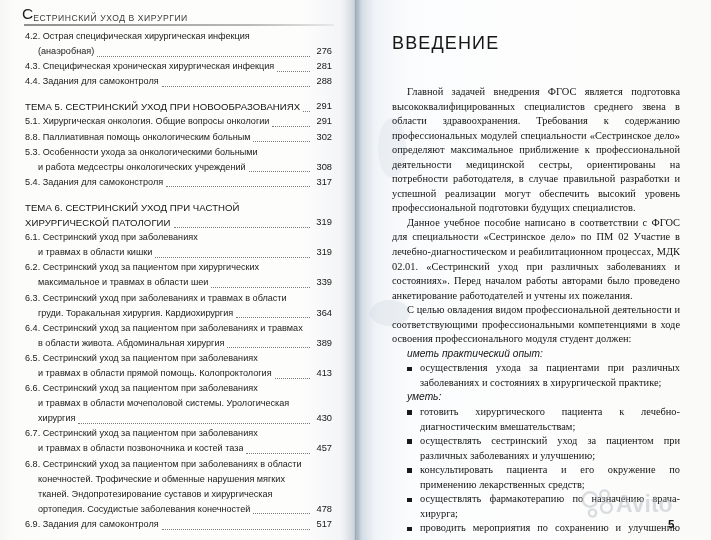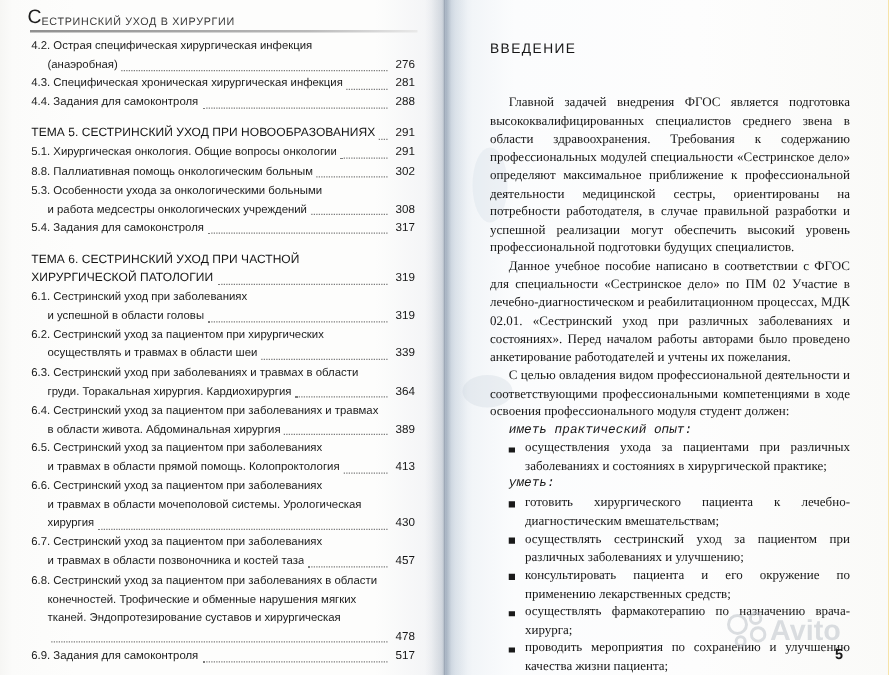--- a/index.html
+++ b/index.html
@@ -149,21 +149,21 @@
 
   
   #intro {
     position: absolute;
     left: 392px;
     top: 0;
     width: 288px;
     height: 540px;
   }
   #intro-title {
-    font-size: 11px;
+    font-size: 18px;
     letter-spacing: 1.15px;
     color: #161616;
     margin-top: 33px;
     margin-bottom: 0;
     font-weight: normal;
   }
   .body-block {
     font-family: "Liberation Serif", serif;
     font-size: 10.4px;
     line-height: 14.55px;
@@ -171,21 +171,21 @@
     text-align: justify;
     margin: 0;
   }
   .body-block.p1 { margin-top: 31px; }
   .body-block.p + .body-block.p { margin-top: 0px; }
   .body-block .ind {
     display: block;
     text-indent: 15px;
   }
   .lead-in {
-    font-family: Liberation Mono, monospace;
+    font-family: Liberation Sans, sans-serif;
     font-style: italic;
     font-size: 10.2px;
     line-height: 14.55px;
     color: #151515;
     margin: 0;
     padding-left: 15px;
   }
   ul.bullets {
     list-style: none;
     margin: 0;
@@ -307,30 +307,30 @@
         <div class="toc-row head">
           <span class="lbl">ХИРУРГИЧЕСКОЙ ПАТОЛОГИИ</span>
           <span class="leader"></span>
           <span class="pg">319</span>
         </div>
         <div class="toc-row nopg">
           <span class="lbl">6.1. Сестринский уход при заболеваниях</span>
           <span class="pg"></span>
         </div>
         <div class="toc-row ind">
-          <span class="lbl">и успешной в области головы</span>
+          <span class="lbl">и травмах в области кишки</span>
           <span class="leader"></span>
           <span class="pg">319</span>
         </div>
         <div class="toc-row nopg">
           <span class="lbl">6.2. Сестринский уход за пациентом при хирургических</span>
           <span class="pg"></span>
         </div>
         <div class="toc-row ind">
-          <span class="lbl">осуществлять и травмах в области шеи</span>
+          <span class="lbl">максимальное и травмах в области шеи</span>
           <span class="leader"></span>
           <span class="pg">339</span>
         </div>
         <div class="toc-row nopg">
           <span class="lbl">6.3. Сестринский уход при заболеваниях и травмах в области</span>
           <span class="pg"></span>
         </div>
         <div class="toc-row ind">
           <span class="lbl">груди. Торакальная хирургия. Кардиохирургия</span>
           <span class="leader"></span>
@@ -382,20 +382,21 @@
         </div>
         <div class="toc-row ind nopg">
           <span class="lbl">конечностей. Трофические и обменные нарушения мягких</span>
           <span class="pg"></span>
         </div>
         <div class="toc-row ind nopg">
           <span class="lbl">тканей. Эндопротезирование суставов и хирургическая</span>
           <span class="pg"></span>
         </div>
         <div class="toc-row ind">
+          <span class="lbl">ортопедия. Сосудистые заболевания конечностей</span>
           <span class="leader"></span>
           <span class="pg">478</span>
         </div>
         <div class="toc-row">
           <span class="lbl">6.9. Задания для самоконтроля</span>
           <span class="leader"></span>
           <span class="pg">517</span>
         </div>
         <div class="toc-gap"></div>
       </div>

